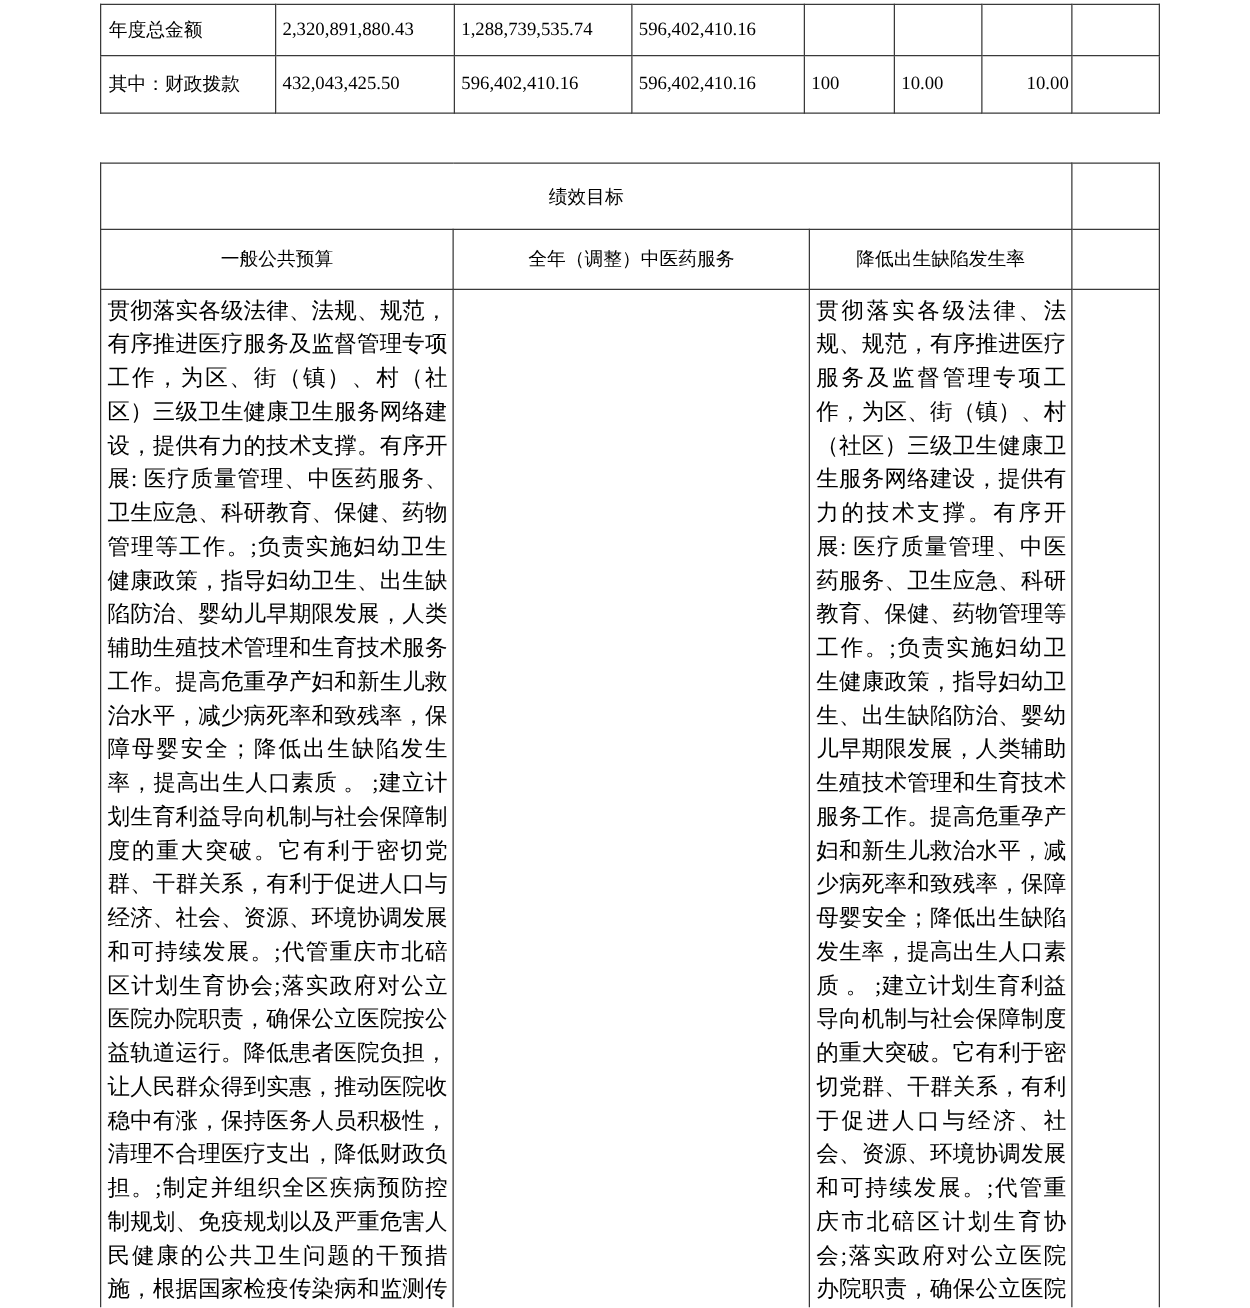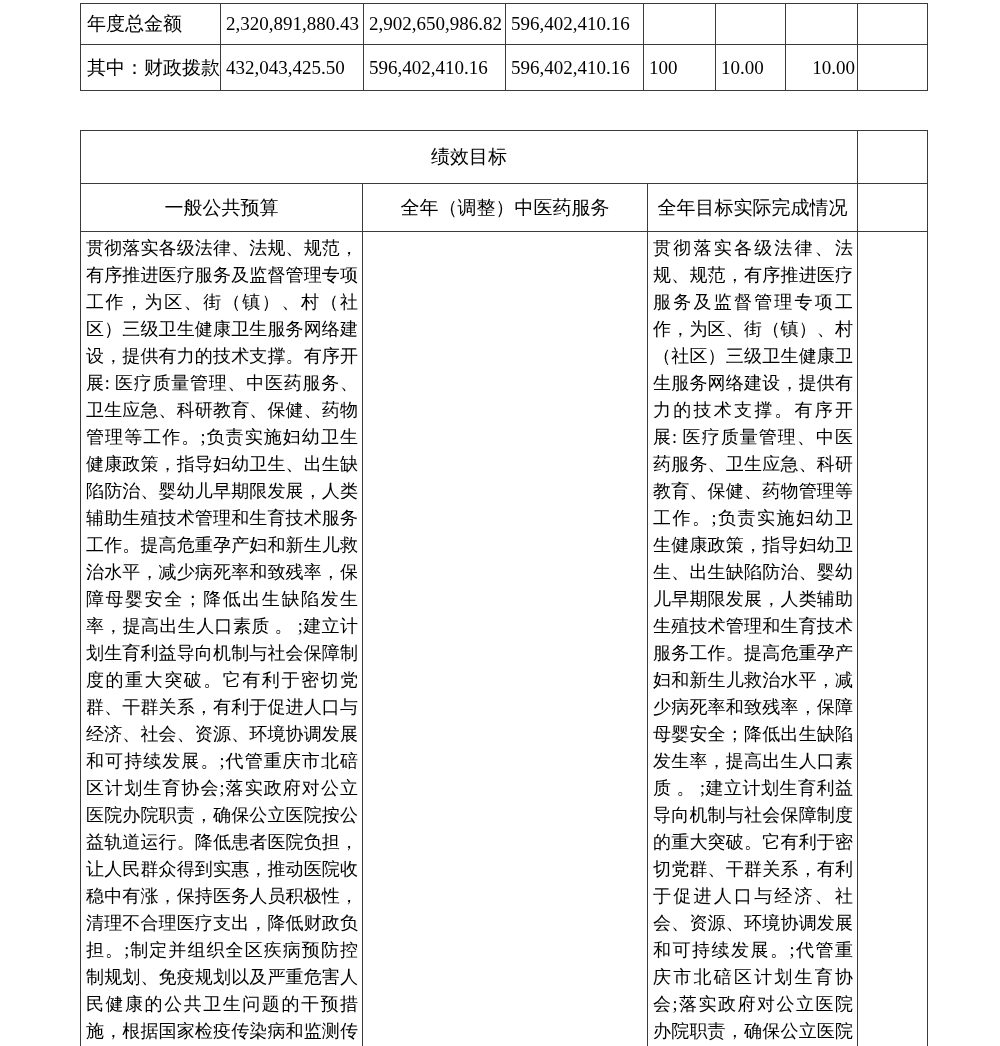--- a/index.html
+++ b/index.html
@@ -9,21 +9,21 @@
     font-family:"Liberation Serif","DejaVu Serif",serif;
   }
   table.tbl {
     position:absolute; left:80px;
     border-collapse:collapse; table-layout:fixed;
     width:847px;
   }
   .tbl td {
     border:1px solid #3a3a3a;
     padding:0; overflow:hidden;
-    font-size:19px; color:#000000;
+    font-size:15px; color:#000000;
     background:#ffffff;
     vertical-align:middle;
     white-space:nowrap;
   }
   .tbl-a { top:3px; }
   .tbl-a tr.r1 { height:41px; }
   .tbl-a tr.r2 { height:46px; }
   .tbl-a tr.r3 { height:41px; }
   .tbl-a td.lbl { padding-left:6px; }
   .tbl-a td.num { padding-left:5px; }
@@ -54,21 +54,21 @@
         <col style="width:138px">
       <col style="width:72px">
         <col style="width:70px">
         <col style="width:72px">
         <col style="width:70px">
     </colgroup>
     <tbody>
       <tr class="r1">
         <td class="lbl">年度总金额</td>
         <td class="num">2,320,891,880.43</td>
-        <td class="num">2,902,650,986.82</td>
+        <td class="num">1,288,739,535.74</td>
         <td class="num">596,402,410.16</td>
         <td class="num"></td>
         <td class="num"></td>
         <td class="num"></td>
         <td class="num"></td>
       </tr>
       <tr class="r2">
         <td class="lbl">其中：财政拨款</td>
         <td class="num">432,043,425.50</td>
         <td class="num">596,402,410.16</td>
@@ -89,21 +89,21 @@
         <col style="width:70px">
     </colgroup>
     <tbody>
       <tr class="sec">
         <td class="center" colspan="3">绩效目标</td>
         <td></td>
       </tr>
       <tr class="hdr">
         <td class="center">一般公共预算</td>
         <td class="center">全年（调整）中医药服务</td>
-        <td class="center">全年目标实际完成情况</td>
+        <td class="center">降低出生缺陷发生率</td>
         <td></td>
       </tr>
       <tr class="body">
         <td class="goal">贯彻落实各级法律、法规、规范，有序推进医疗服务及监督管理专项工作，为区、街（镇）、村（社区）三级卫生健康卫生服务网络建设，提供有力的技术支撑。有序开展: 医疗质量管理、中医药服务、卫生应急、科研教育、保健、药物管理等工作。;负责实施妇幼卫生健康政策，指导妇幼卫生、出生缺陷防治、婴幼儿早期限发展，人类辅助生殖技术管理和生育技术服务工作。提高危重孕产妇和新生儿救治水平，减少病死率和致残率，保障母婴安全；降低出生缺陷发生率，提高出生人口素质 。 ;建立计划生育利益导向机制与社会保障制度的重大突破。它有利于密切党群、干群关系，有利于促进人口与经济、社会、资源、环境协调发展和可持续发展。;代管重庆市北碚区计划生育协会;落实政府对公立医院办院职责，确保公立医院按公益轨道运行。降低患者医院负担，让人民群众得到实惠，推动医院收稳中有涨，保持医务人员积极性，清理不合理医疗支出，降低财政负担。;制定并组织全区疾病预防控制规划、免疫规划以及严重危害人民健康的公共卫生问题的干预措施，根据国家检疫传染病和监测传染病目录开</td>
         <td class="goal"></td>
         <td class="goal">贯彻落实各级法律、法规、规范，有序推进医疗服务及监督管理专项工作，为区、街（镇）、村（社区）三级卫生健康卫生服务网络建设，提供有力的技术支撑。有序开展: 医疗质量管理、中医药服务、卫生应急、科研教育、保健、药物管理等工作。;负责实施妇幼卫生健康政策，指导妇幼卫生、出生缺陷防治、婴幼儿早期限发展，人类辅助生殖技术管理和生育技术服务工作。提高危重孕产妇和新生儿救治水平，减少病死率和致残率，保障母婴安全；降低出生缺陷发生率，提高出生人口素质 。 ;建立计划生育利益导向机制与社会保障制度的重大突破。它有利于密切党群、干群关系，有利于促进人口与经济、社会、资源、环境协调发展和可持续发展。;代管重庆市北碚区计划生育协会;落实政府对公立医院办院职责，确保公立医院按公益</td>
         <td></td>
       </tr>
     </tbody>
   </table>

